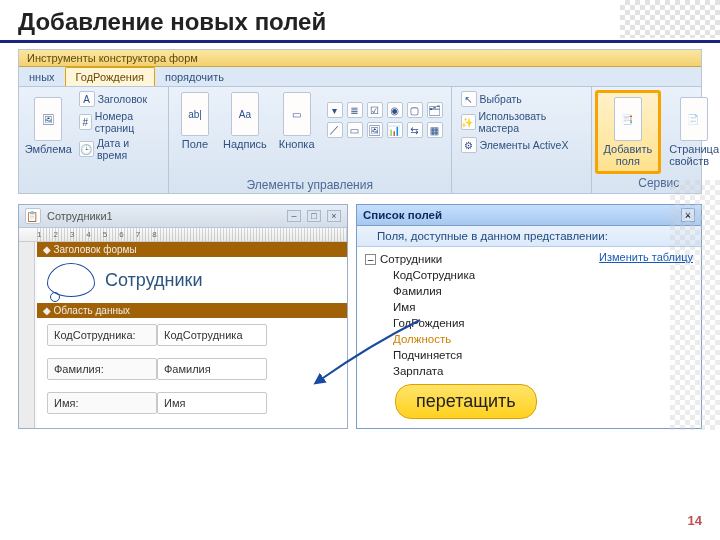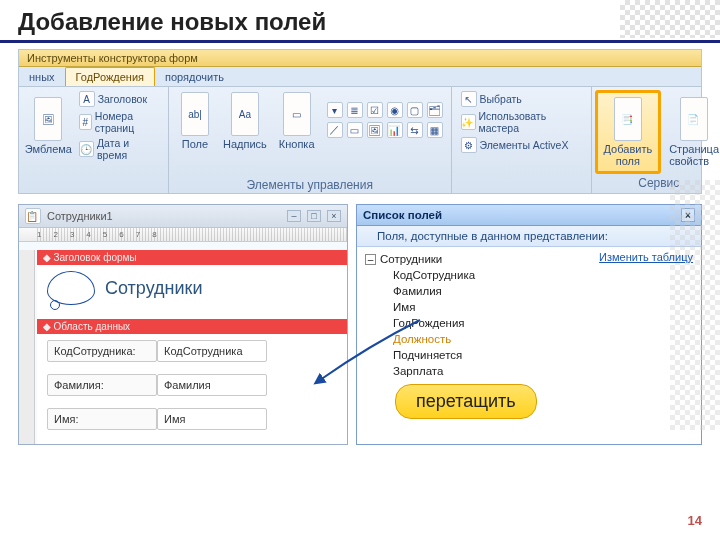--- a/index.html
+++ b/index.html
@@ -155,25 +155,24 @@
     overflow: hidden;
   }
   .ruler::before {
     content: "";
     position: absolute; left:18px; right:0; top:0; bottom:0;
     background-image: repeating-linear-gradient(to right, #999 0 1px, transparent 1px 3px);
     opacity:.4;
   }
   .canvas { background: #fff; padding: 0 0 8px 0; }
   .section-bar {
-    background: #ef4444;
+    background: #a16207;
     color: #eee;
     font-size: 10px;
     padding: 2px 6px;
-    margin-top: 8px;
   }
   .form-header {
     display: flex; align-items: center; gap: 10px;
     padding: 6px 10px;
     background: #fff;
   }
   .thought {
     width: 48px; height: 34px; border: 1.4px solid #1a4aa0;
     border-radius: 50% 50% 50% 50% / 60% 60% 40% 40%;
     position: relative;

